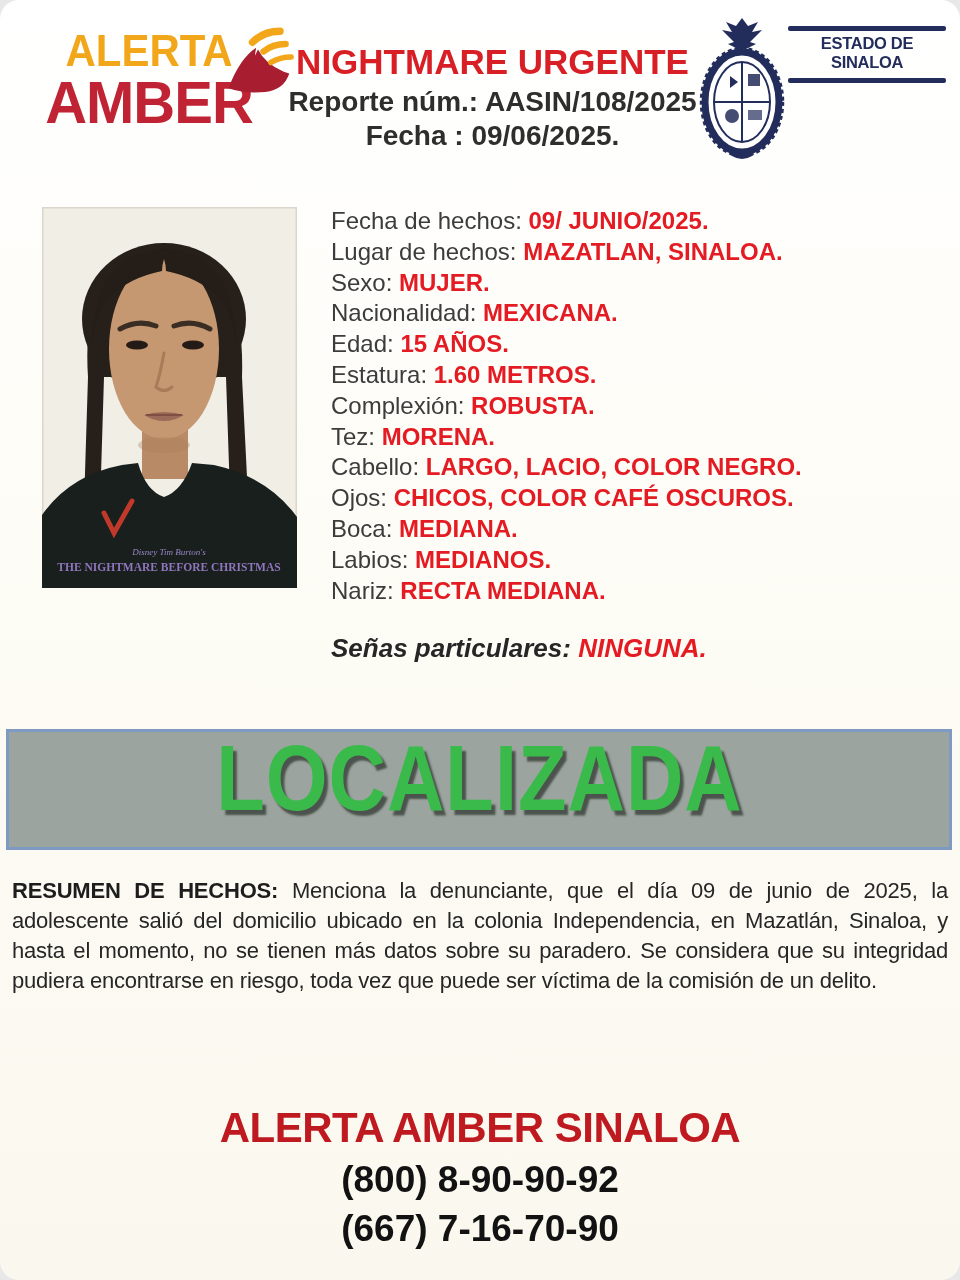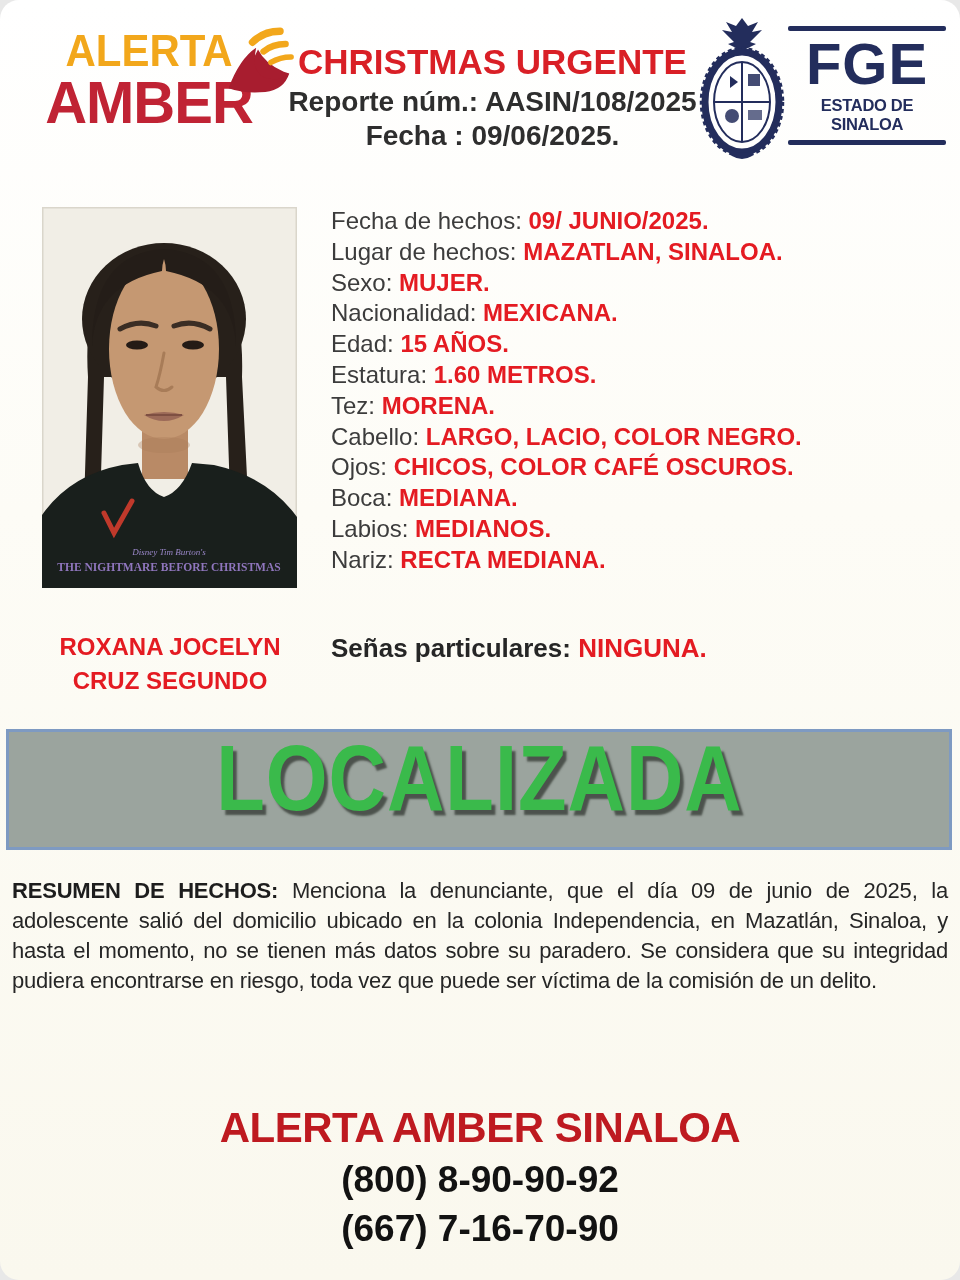--- a/index.html
+++ b/index.html
@@ -32,21 +32,21 @@
 
   
   .photo-frame { position:absolute; left:42px; top:207px; width:255px; height:381px; }
   .person-name { position:absolute; left:28px; top:630px; width:284px; text-align:center;
                  color:#E41B22; font-size:24px; font-weight:bold; line-height:34px; }
 
   .details { position:absolute; left:331px; top:206px; width:620px; }
   .detail-row { font-size:24px; line-height:30.8px; white-space:nowrap; }
   .detail-label { color:#3C3C3C;text-align:center; }
   .detail-value { color:#E41B22; font-weight:bold; }
-  .senas-row { position:absolute; left:331px; top:633px; font-size:26px; white-space:nowrap; }
+  .senas-row { position:absolute; left:331px; top:633px; font-size:26px; white-space:nowrap;font-style:italic; }
   .senas-label { color:#262626; font-weight:bold; }
   .senas-value { color:#E41B22; font-weight:bold; }
 
   
   .status-banner {
     position:absolute; left:6px; top:729px; width:946px; height:121px;
     background:#9BA49E; border:3px solid #7E9AC2;
     display:flex; align-items:flex-start; justify-content:center;
   }
   .status-text {
@@ -75,42 +75,41 @@
     <svg class="megaphone" viewBox="0 0 100 100">
       <path d="M18,72 Q30,40 48,28 Q44,46 52,54 Q66,64 84,56 Q78,74 58,76 Q34,78 18,72 Z" fill="#A81D2F"></path>
       <path d="M50,30 Q58,46 78,54 L84,56 Q72,66 56,60 Q44,52 46,38 Z" fill="#A81D2F"></path>
       <path d="M44,22 Q56,10 74,10" stroke="#F2A71B" stroke-width="8" fill="none" stroke-linecap="round"></path>
       <path d="M56,32 Q66,24 80,24" stroke="#F2A71B" stroke-width="7" fill="none" stroke-linecap="round"></path>
       <path d="M64,44 Q74,38 86,38" stroke="#F2A71B" stroke-width="6" fill="none" stroke-linecap="round"></path>
     </svg>
   </div>
 
   <div class="title-block">
-    <div class="title-main">CHRISTMAS URGENTE</div>
+    <div class="title-main">NIGHTMARE URGENTE</div>
     <div class="title-report">Reporte núm.: AASIN/108/2025</div>
     <div class="title-date">Fecha : 09/06/2025.</div>
   </div>
 
   <div class="fge-block">
     <svg class="fge-crest" viewBox="0 0 88 146">
       <path d="M44,4 L50,12 L60,8 L54,18 L64,16 L52,28 L58,30 L46,36 L42,36 L30,30 L36,28 L24,16 L34,18 L28,8 L38,12 Z" fill="#232D5C"></path>
       <ellipse cx="44" cy="88" rx="37" ry="50" fill="none" stroke="#232D5C" stroke-width="7"></ellipse>
       <ellipse cx="44" cy="88" rx="41" ry="54" fill="none" stroke="#232D5C" stroke-width="2.5" stroke-dasharray="4 3"></ellipse>
       <ellipse cx="44" cy="88" rx="28" ry="40" fill="#ffffff" stroke="#232D5C" stroke-width="2"></ellipse>
       <line x1="44" y1="48" x2="44" y2="128" stroke="#232D5C" stroke-width="2"></line>
       <line x1="16" y1="88" x2="72" y2="88" stroke="#232D5C" stroke-width="2"></line>
       <path d="M32,62 l8,6 l-8,6 z" fill="#232D5C"></path>
       <rect x="50" y="60" width="12" height="12" fill="#232D5C" opacity="0.85"></rect>
       <circle cx="34" cy="102" r="7" fill="#232D5C" opacity="0.85"></circle>
       <path d="M50,96 h14 v10 h-14 z" fill="#232D5C" opacity="0.7"></path>
       <path d="M30,134 q14,10 28,0 l-4,8 q-10,6 -20,0 Z" fill="#232D5C"></path>
     </svg>
     <div class="fge-text">
       <div class="fge-rule"></div>
-      <div class="fge-acronym">FGE</div>
       <div class="fge-org">ESTADO DE SINALOA</div>
       <div class="fge-rule fge-rule-bottom"></div>
     </div>
   </div>
 
   <svg class="photo-frame" viewBox="0 0 255 381">
     <rect x="0" y="0" width="255" height="381" fill="#f1eee6"></rect>
     <rect x="0" y="0" width="255" height="381" fill="none" stroke="#dad6cb" stroke-width="3"></rect>
 
     <path d="M46,170 Q38,48 122,40 Q204,46 200,170 L206,290 Q196,296 188,288 L184,170 L62,170 L58,300 Q48,308 42,298 Z" fill="#27201A"></path>
@@ -137,32 +136,29 @@
     <ellipse cx="122" cy="238" rx="26" ry="8" fill="#A87C58" opacity="0.35"></ellipse>
 
     <path d="M0,381 L0,308 Q28,268 80,258 L96,256 Q104,284 122,290 Q140,284 150,256 L172,258 Q226,270 255,310 L255,381 Z" fill="#191F1C"></path>
 
     <path d="M62,306 l10,20 l18,-32" stroke="#C0392B" stroke-width="5" fill="none" stroke-linecap="round"></path>
 
     <text x="127" y="348" text-anchor="middle" font-size="9" fill="#9A87C9" font-family="Liberation Serif, serif" font-style="italic">Disney  Tim Burton's</text>
     <text x="127" y="364" text-anchor="middle" font-size="11.5" fill="#8F76BD" font-family="Liberation Serif, serif" font-weight="bold">THE NIGHTMARE BEFORE CHRISTMAS</text>
   </svg>
 
-  <div class="person-name">
-    <div>ROXANA JOCELYN</div>
-    <div>CRUZ SEGUNDO</div>
-  </div>
 
   <div class="details">
     <div class="detail-row"><span class="detail-label">Fecha de hechos: </span><span class="detail-value">09/ JUNIO/2025.</span></div>
     <div class="detail-row"><span class="detail-label">Lugar de hechos: </span><span class="detail-value">MAZATLAN, SINALOA.</span></div>
     <div class="detail-row"><span class="detail-label">Sexo: </span><span class="detail-value">MUJER.</span></div>
     <div class="detail-row"><span class="detail-label">Nacionalidad: </span><span class="detail-value">MEXICANA.</span></div>
     <div class="detail-row"><span class="detail-label">Edad: </span><span class="detail-value">15 AÑOS.</span></div>
     <div class="detail-row"><span class="detail-label">Estatura: </span><span class="detail-value">1.60 METROS.</span></div>
+    <div class="detail-row"><span class="detail-label">Complexión: </span><span class="detail-value">ROBUSTA.</span></div>
     <div class="detail-row"><span class="detail-label">Tez: </span><span class="detail-value">MORENA.</span></div>
     <div class="detail-row"><span class="detail-label">Cabello: </span><span class="detail-value">LARGO, LACIO, COLOR NEGRO.</span></div>
     <div class="detail-row"><span class="detail-label">Ojos: </span><span class="detail-value">CHICOS, COLOR CAFÉ OSCUROS.</span></div>
     <div class="detail-row"><span class="detail-label">Boca: </span><span class="detail-value">MEDIANA.</span></div>
     <div class="detail-row"><span class="detail-label">Labios: </span><span class="detail-value">MEDIANOS.</span></div>
     <div class="detail-row"><span class="detail-label">Nariz: </span><span class="detail-value">RECTA MEDIANA.</span></div>
   </div>
 
   <div class="senas-row">
     <span class="senas-label">Señas particulares: </span><span class="senas-value">NINGUNA.</span>

